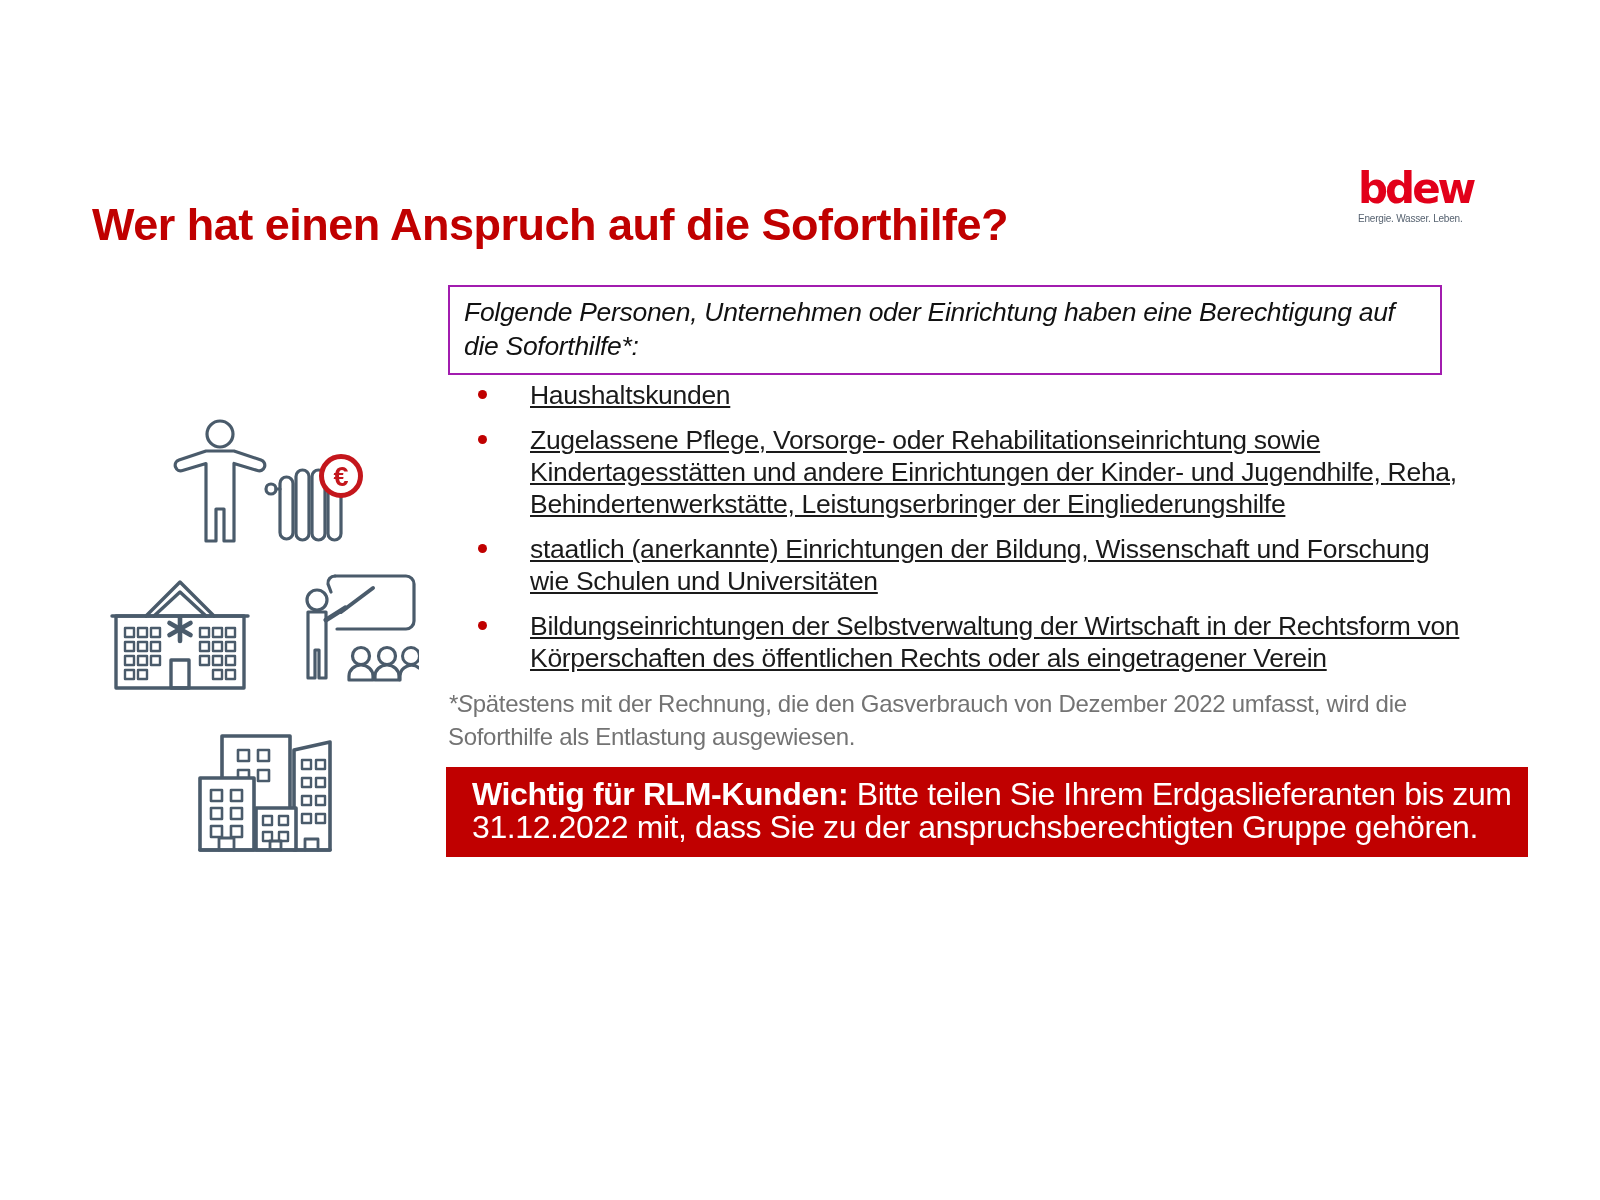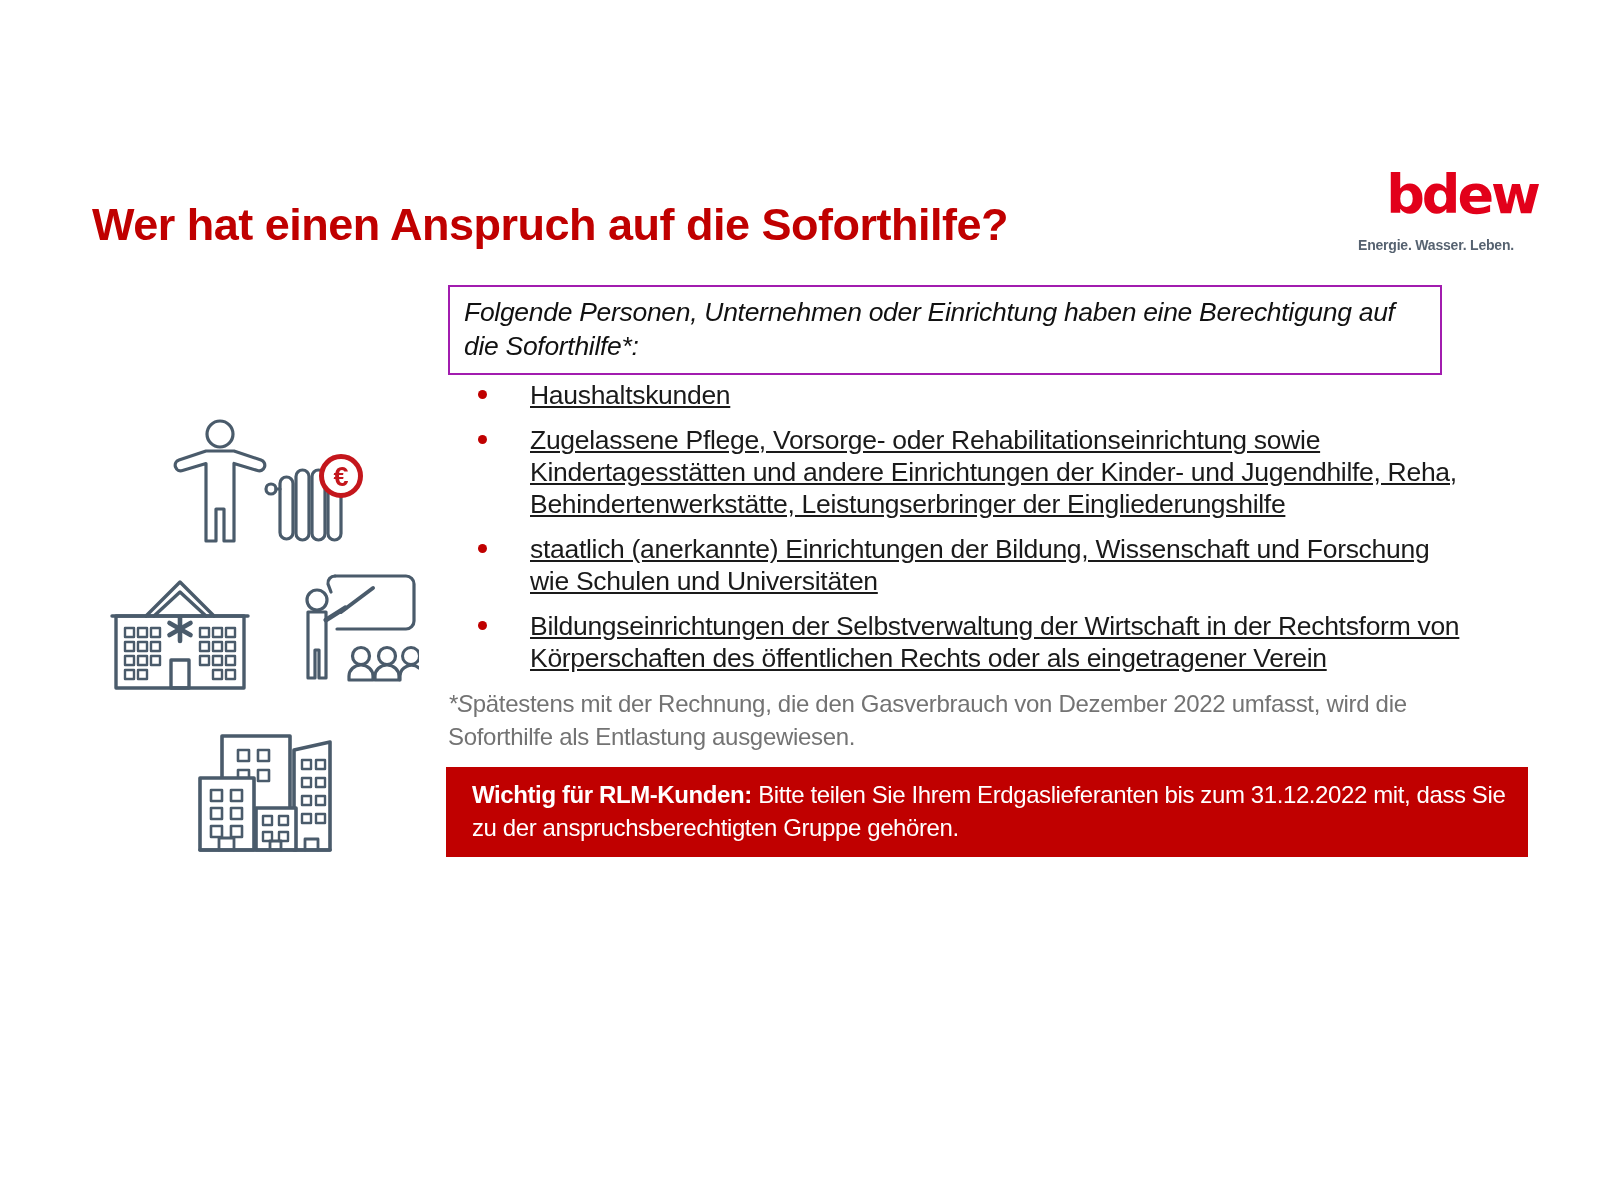--- a/index.html
+++ b/index.html
@@ -17,26 +17,26 @@
     position:absolute;left:88px;top:196px;
     margin:4px;
     font-size:45px;font-weight:bold;color:#C00000;
     letter-spacing:-0.5px;
     width:1150px;line-height:1.1;
   }
   
   .logo{position:absolute;left:1358px;top:168px;width:180px;text-align:left;}
   .logo-word{
     font-family:"DejaVu Sans", sans-serif;
-    font-size:54px;font-weight:bold;color:#E2001A;
-    letter-spacing:-3px;line-height:1.0;text-align:right;
+    font-size:42px;font-weight:bold;color:#E2001A;
+    letter-spacing:-3px;line-height:1.0;
   }
   .logo-tag{
-    margin-top:15px;
-    font-size:14px;font-weight:bold;color:#566270;
+    margin-top:3px;
+    font-size:10px;font-weight:normal;color:#566270;
     letter-spacing:-0.2px;
   }
   
   .icon{position:absolute;}
   .icon svg{display:block;}
   .ic-person{left:158px;top:413px;}
   .ic-hospital{left:108px;top:570px;}
   .ic-teacher{left:291px;top:566px;}
   .ic-buildings{left:192px;top:728px;}
   
@@ -73,21 +73,21 @@
     font-size:24px;line-height:33px;
     width:1010px;color:#737373;
   }
   .footnote em{font-style:italic;}
   .banner{
     box-sizing:border-box;
     margin-top:14px;margin-left:-2px;
     width:1082px;
     background:#C00000;color:#ffffff;
     padding:11px 10px 13px 26px;
-    font-size:24px;line-height:33px;
+    font-size:32px;line-height:33px;
     letter-spacing:-0.4px;
   }
   .banner strong{font-weight:bold;}
 </style>
 </head>
 <body>
 
 <div class="slide">
 
   <h1 class="title">Wer hat einen Anspruch auf die Soforthilfe?</h1>

